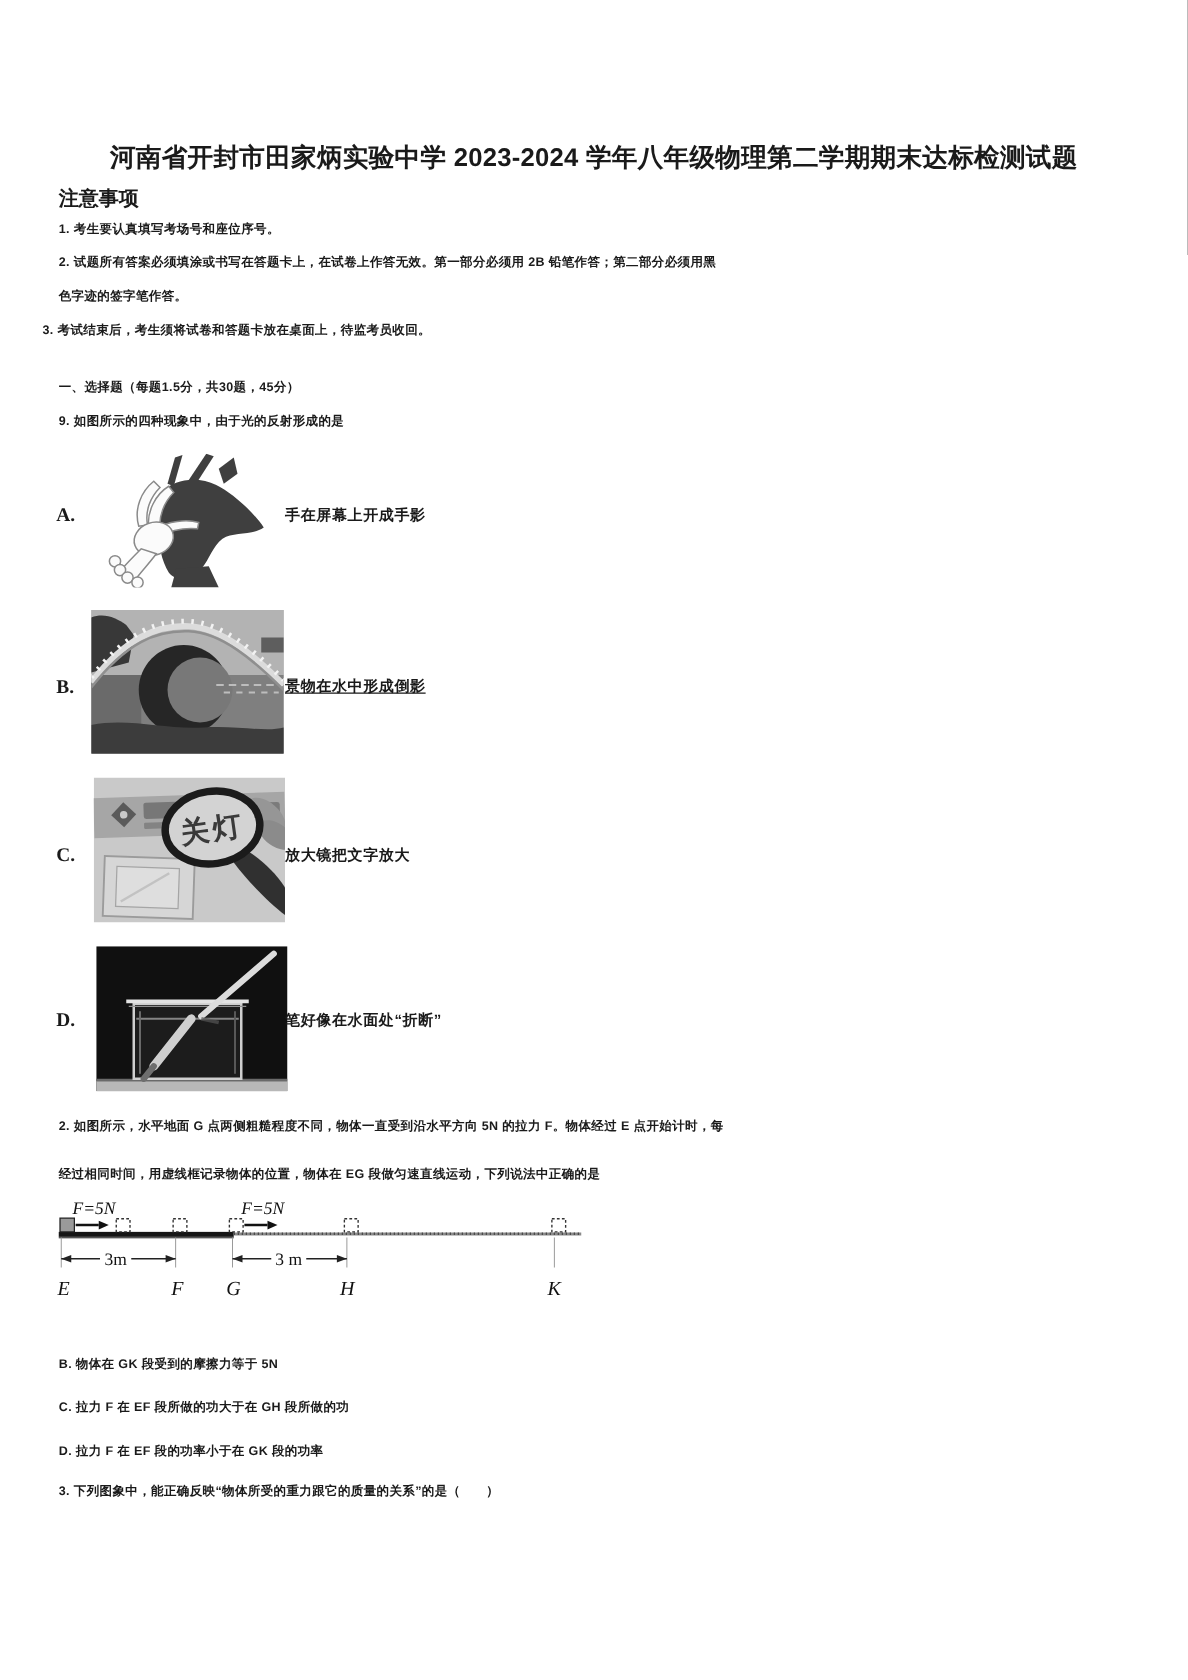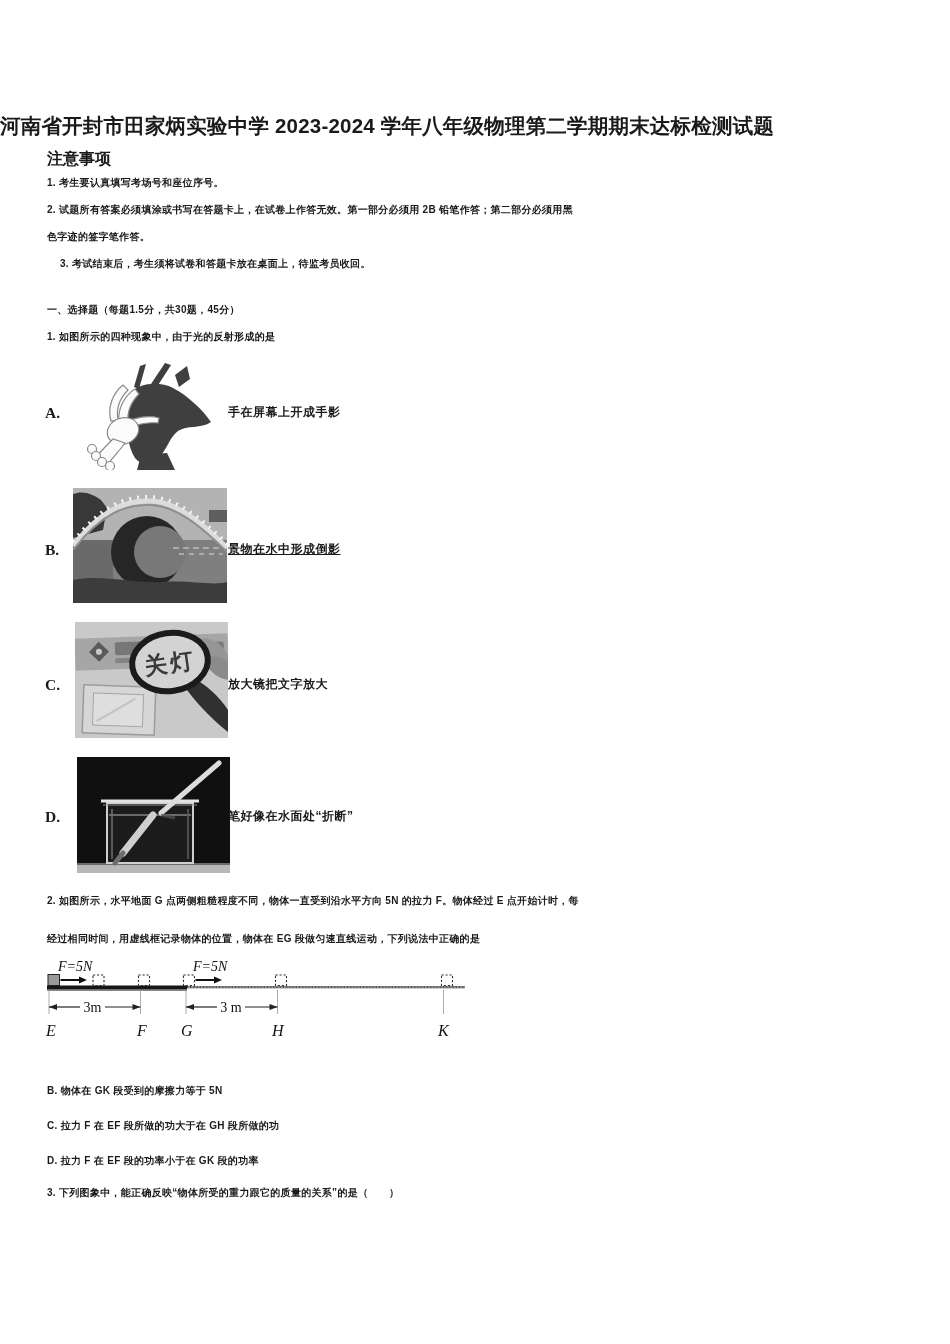--- a/index.html
+++ b/index.html
@@ -3,29 +3,29 @@
 <meta charset="utf-8">
 <style>
   html,body { margin:0; padding:0; background:#888; }
   .page {
     position:relative; width:950px; height:1344px; margin:0 auto;
     background:#ffffff; overflow:hidden; color:#1a1a1a;
     font-family:"Liberation Sans","DejaVu Sans",sans-serif;
   }
   .abs { position:absolute; white-space:nowrap; }
   .title {
-    left:0; right:0; top:112px; text-align:left;
+    left:0; right:0; top:112px; text-align:center;
     font-size:20.5px; font-weight:700; letter-spacing:0.2px;
   }
   .h-notes { left:47px; top:149px; font-size:16px; font-weight:700; }
   .bodyline { font-size:10px; font-weight:600; letter-spacing:0.3px; }
   .note0 { left:47px; top:176px; }
   .note1 { left:47px; top:203px; }
   .note2 { left:47px; top:230px; }
-  .note3 { left:60px; top:257px; }
+  .note3 { left:34px; top:257px; }
   .sec1  { left:47px; top:303px; font-weight:700; }
   .q1    { left:47px; top:330px; }
   .optlabel { font-size:15.5px; font-weight:700; font-family:"Liberation Serif","DejaVu Serif",serif; }
   .caption  { font-size:12px; font-weight:700; letter-spacing:0.5px; }
   .photo { position:absolute; display:block; }
   .q2l1 { left:47px; top:894px; }
   .q2l2 { left:47px; top:932px; }
   .q2o0 { left:47px; top:1049px; }
   .q2o1 { left:47px; top:1084px; }
   .q2o2 { left:47px; top:1119px; }
@@ -41,21 +41,21 @@
 
   <div class="abs title">河南省开封市田家炳实验中学 2023-2024 学年八年级物理第二学期期末达标检测试题</div>
 
   <div class="abs h-notes">注意事项</div>
   <div class="abs bodyline note0">1. 考生要认真填写考场号和座位序号。</div>
   <div class="abs bodyline note1">2. 试题所有答案必须填涂或书写在答题卡上，在试卷上作答无效。第一部分必须用 2B 铅笔作答；第二部分必须用黑</div>
   <div class="abs bodyline note2">色字迹的签字笔作答。</div>
   <div class="abs bodyline note3">3. 考试结束后，考生须将试卷和答题卡放在桌面上，待监考员收回。</div>
 
   <div class="abs bodyline sec1">一、选择题（每题1.5分，共30题，45分）</div>
-  <div class="abs bodyline q1">1. 如图所示的四种现象中，由于光的反射形成的是</div>
+  <div class="abs bodyline q1">9. 如图所示的四种现象中，由于光的反射形成的是</div>
 
   <span class="abs optlabel" style="left:45px; top:404px;">A.</span>
   <svg class="photo" style="left:83px; top:363px;" width="134" height="107" viewBox="0 0 134 107">
     <path fill="#3f3f3f" d="M57,3 L63,1 L56,26 L51,24 Z"></path>
     <path fill="#3f3f3f" d="M82,0 L88,2 L70,30 L64,27 Z"></path>
     <path fill="#3f3f3f" d="M92,12 L104,3 L107,16 L96,24 Z"></path>
     <path fill="#3f3f3f" d="M48,30 C56,20 76,18 90,25 C104,32 120,47 128,59 C118,66 104,62 95,68 C87,74 85,84 78,92 C70,101 58,103 52,95 C45,84 42,64 44,48 C45,40 46,34 48,30 Z"></path>
     <path fill="#3f3f3f" d="M58,92 L54,107 L92,107 L84,90 Z"></path>
     <g fill="#fbfbfb" stroke="#8a8a8a" stroke-width="1.2">
       <path d="M28,58 C24,44 30,30 40,22 L45,27 C37,35 33,46 35,57 Z"></path>

